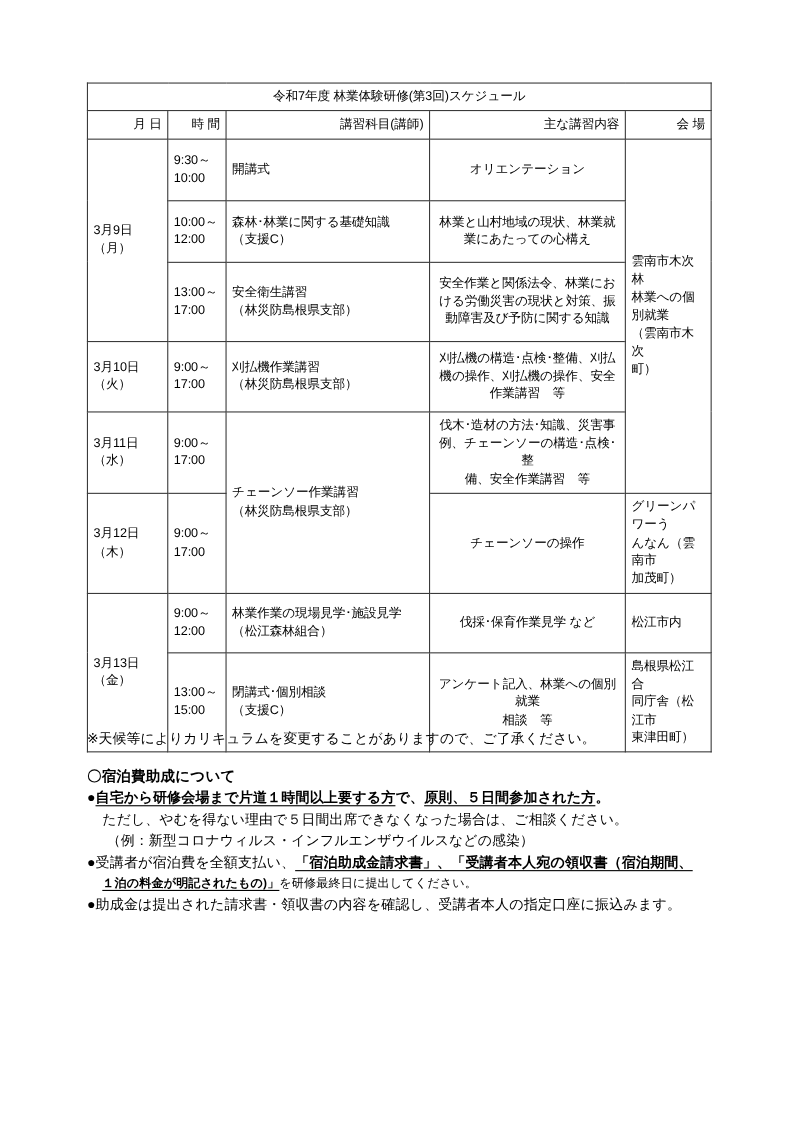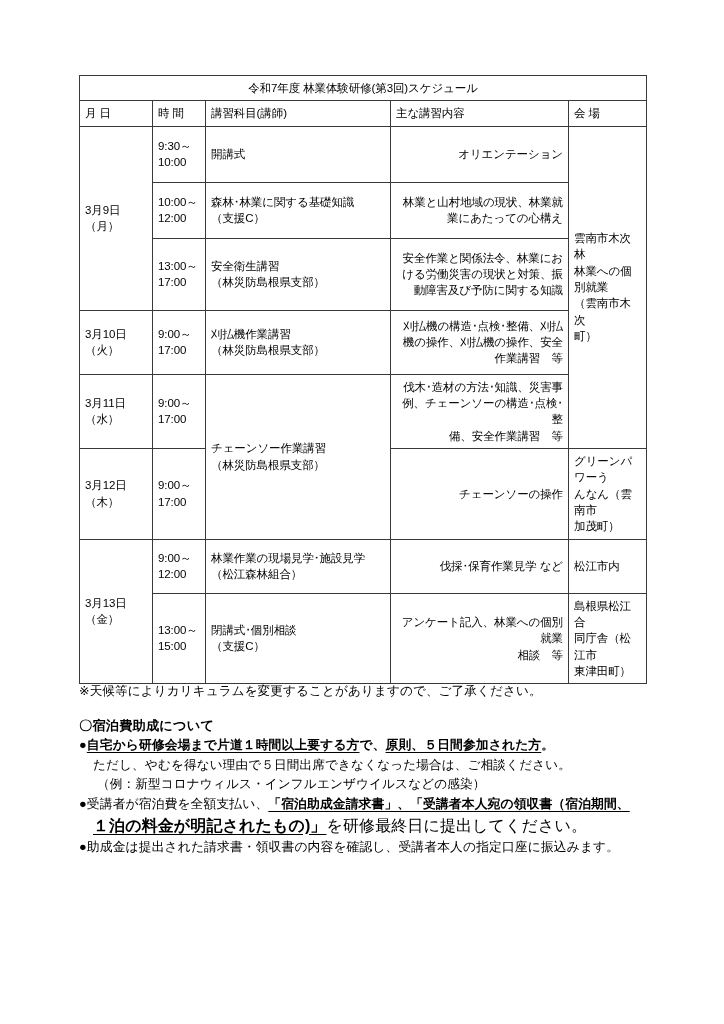--- a/index.html
+++ b/index.html
@@ -45,50 +45,50 @@
     line-height: 1.42;
     letter-spacing: -0.1px;
   }
   .title-cell {
     text-align: center;
     font-size: 15.5px;
     padding: 12px 4px 13px 4px;
     letter-spacing: 0.9px;
   }
   .hdr td {
-    text-align: left;
+    text-align: right;
     font-size: 12px;
     padding: 8px 3px;
     letter-spacing: 1.2px;
   }
   td.c-date   { text-align: left; }
   td.c-time   { text-align: left; padding-left: 7px; }
   td.c-subj   { text-align: left; padding-left: 7px; }
-  td.c-cont   { text-align: right; padding-left: 7px; }
+  td.c-cont   { text-align: center; padding-left: 7px; }
   td.c-venue  { text-align: left; padding-left: 6px; vertical-align: middle; }
 
   td.v-top { vertical-align: middle; }
 
   .dline { display: block; }
 
   
   .notes {
     position: absolute;
     left: 79px;
     top: 663px;
     width: 580px;
     font-size: 12.6px;
     line-height: 1.0;
     letter-spacing: 0.1px;
   }
   .note-line {
     margin: 0 0 0 0;
     white-space: nowrap;
   }
-  .note-plain { padding: 2px 0 6px 0; margin-top: 20px; }
+  .note-plain { padding: 2px 0 6px 0; }
   .gap { height: 15px; }
 
   .sec-head {
     font-weight: bold;
     font-size: 13.2px;
     padding: 0 0 7px 0;
     letter-spacing: 0.2px;
   }
   .bullet-line {
     font-weight: bold;
@@ -106,21 +106,21 @@
     letter-spacing: 0.15px;
   }
   .sub-line2 {
     font-size: 12.6px;
     padding: 0 0 7px 0;
     text-indent: 18px;
     letter-spacing: 0.15px;
   }
   .cont-line {
     font-weight: bold;
-    font-size: 16px;
+    font-size: 11px;
     padding: 0 0 7px 0;
     text-indent: 14px;
     letter-spacing: 0.1px;
   }
   u.ul { text-underline-offset: 2.5px; }
   .nb { font-weight: normal; }
 </style>
 </head>
 <body>
 

